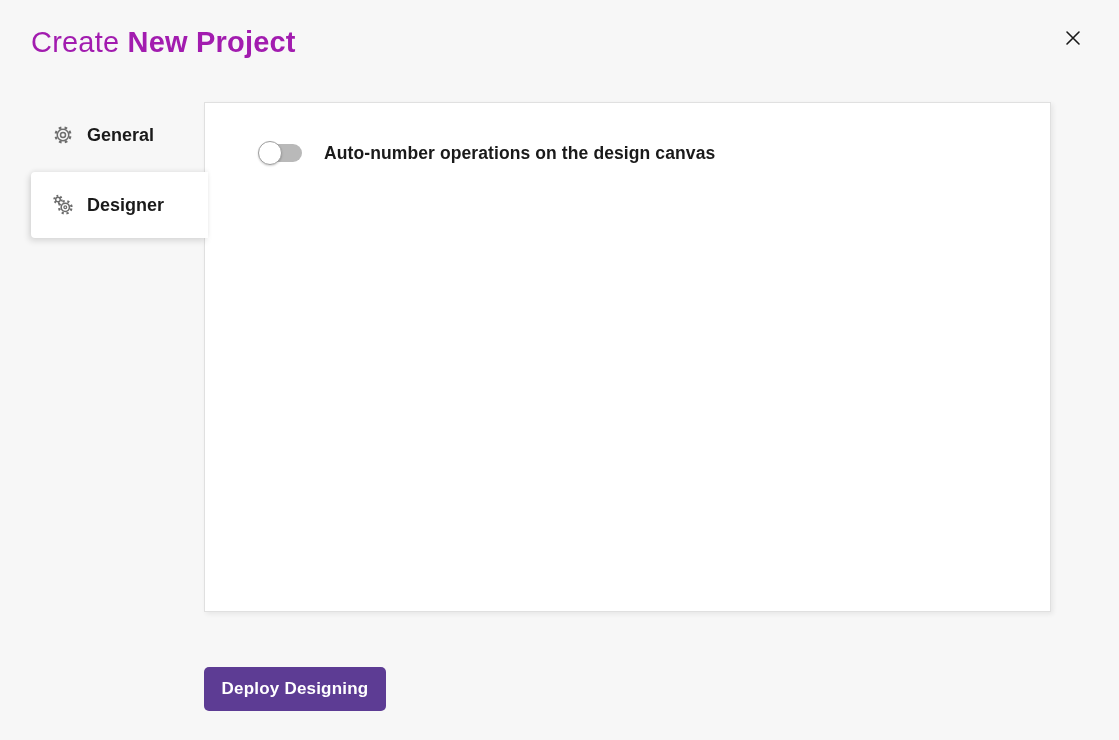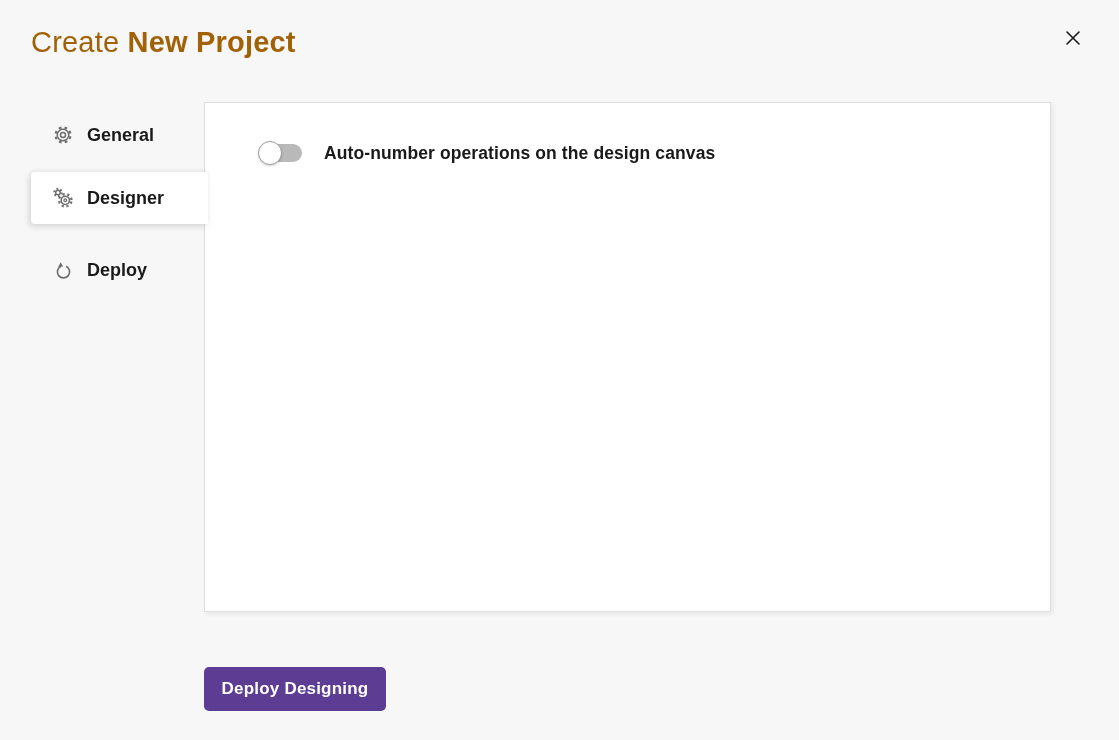--- a/index.html
+++ b/index.html
@@ -6,21 +6,21 @@
   body{font-family:"Liberation Sans", sans-serif; background:#e9e9e9;}
   .dialog{
     position:relative;
     width:1119px;height:740px;
     background:#f7f7f7;
     overflow:hidden;
   }
   
   .title{
     position:absolute;left:31px;top:26px;
-    font-size:29px;color:#a16207;letter-spacing:0.2px;
+    font-size:29px;color:#a21caf;letter-spacing:0.2px;
   }
   .title .t-regular{font-weight:400;}
   .title .t-bold{font-weight:700;}
   
   .close-btn{
     position:absolute;left:1061px;top:27px;width:24px;height:24px;
     background:transparent;border:none;padding:0;cursor:pointer;
     display:flex;align-items:center;justify-content:center;
   }
   
@@ -46,21 +46,21 @@
   .tab-general{top:103px;}
   .tab-designer{top:172px;}
   .tab-deploy{top:238px;}
   .tab-advanced{top:306px;}
   .tab.active{
     background:#ffffff;
     width:177px; 
     border-radius:4px 0 0 4px;
     box-shadow:-2px 3px 6px rgba(0,0,0,0.13), 0 -2px 4px rgba(0,0,0,0.05);
     z-index:2;
-    height:52px;
+    height:66px;
   }
   
   .toggle-row{
     position:absolute;left:258px;top:141px;z-index:3;
     display:flex;align-items:center;gap:22px;
   }
   .toggle{
     position:relative;width:44px;height:24px;cursor:pointer;
     background:transparent;border:none;padding:0;
   }
@@ -124,29 +124,20 @@
           <circle cx="6.5" cy="6" r="2.5" stroke-width="1.6"></circle>
           <circle cx="14.5" cy="14.5" r="6.8" stroke-width="2.4" stroke-dasharray="2.4 2.94" transform="rotate(12 14.5 14.5)"></circle>
           <circle cx="14.5" cy="14.5" r="4.5" stroke-width="1.7"></circle>
           <circle cx="14.5" cy="14.5" r="1.5" stroke-width="1.4"></circle>
         </g>
       </svg>
     </span>
     <span>Designer</span>
   </button>
 
-  <button class="tab tab-deploy">
-    <span class="icon">
-      <svg width="21" height="21" viewBox="0 0 24 24">
-        <path d="M14.96 7.16 A7 7 0 1 1 9.04 7.16" fill="none" stroke="#6d6d6d" stroke-width="1.9"></path>
-        <path d="M8.8 2.6 L5.9 7.9 L11.5 7.5 Z" fill="#6d6d6d"></path>
-      </svg>
-    </span>
-    <span>Deploy</span>
-  </button>
 
 
   <div class="toggle-row">
     <button class="toggle" aria-checked="false">
       <span class="track"></span>
       <span class="knob"></span>
     </button>
     <span class="toggle-label">Auto-number operations on the design canvas</span>
   </div>
 

